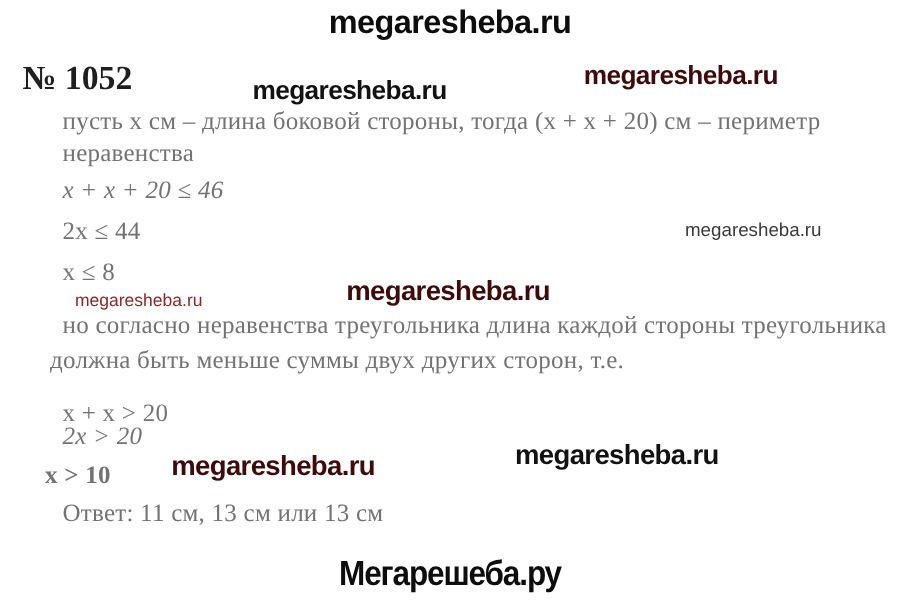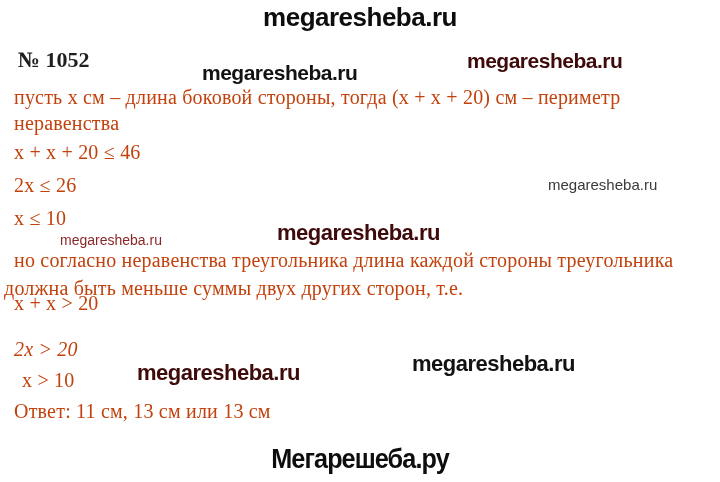--- a/index.html
+++ b/index.html
@@ -16,34 +16,34 @@
     font-weight:bold;font-size:26px;letter-spacing:-0.5px;
   }
   .site-bottom{
     left:0;right:0;top:443px;text-align:center;
     font-family:"Liberation Sans", sans-serif;
     font-weight:bold;font-size:28px;letter-spacing:-1px;
     transform:scaleX(0.9);
   }
   .problem-number{
     left:18px;top:47px;
-    font-weight:bold;font-size:22px;
+    font-weight:bold;font-size:27px;
   }
   
-  .txt{font-size:20px;color:#c2410c;letter-spacing:0.2px;}
+  .txt{font-size:20px;color:#737373;letter-spacing:0.2px;margin-left:36px;}
   .l1{left:14px;top:86px;}
   .l2{left:14px;top:112px;}
-  .e1{left:14px;top:141px;}
+  .e1{left:14px;top:141px;font-style:italic;}
   .e2{left:14px;top:174px;}
   .e3{left:14px;top:207px;}
   .l3{left:14px;top:249px;}
   .l4{left:4px;top:277px;}
-  .e4{left:14px;top:292px;}
+  .e4{left:14px;top:320px;}
   .e5{left:14px;top:338px;font-style:italic;}
-  .e6{left:22px;top:369px;}
+  .e6{left:0;top:369px;font-weight:bold;}
   .ans{left:14px;top:400px;}
   
   .wm{
     font-family:"Liberation Sans", sans-serif;
     font-weight:bold;letter-spacing:-0.5px;
   }
   .wm-midleft {left:202px;top:61px;font-size:21px;}
   .wm-topright{left:467px;top:49px;font-size:21px;}
   .wm-gray    {left:548px;top:176px;font-size:15px;font-weight:normal;letter-spacing:0;}
   .wm-redsmall{left:60px;top:232px;font-size:14px;font-weight:normal;letter-spacing:0;}
@@ -63,22 +63,22 @@
 <div class="abs wm wm-gray" style="color: rgb(58, 58, 58);">megaresheba.ru</div>
 <div class="abs wm wm-redsmall" style="color: rgb(139, 38, 38);">megaresheba.ru</div>
 <div class="abs wm wm-center" style="color: rgb(62, 10, 10);">megaresheba.ru</div>
 <div class="abs wm wm-botleft" style="color: rgb(62, 10, 10);">megaresheba.ru</div>
 <div class="abs wm wm-botright" style="color: rgb(18, 18, 18);">megaresheba.ru</div>
 
 <div class="abs txt l1">пусть х см – длина боковой стороны, тогда (х + х + 20) см – периметр</div>
 <div class="abs txt l2">неравенства</div>
 
 <div class="abs txt e1">х + х + 20 ≤ 46</div>
-<div class="abs txt e2">2х ≤ 26</div>
-<div class="abs txt e3">х ≤ 10</div>
+<div class="abs txt e2">2х ≤ 44</div>
+<div class="abs txt e3">х ≤ 8</div>
 
 <div class="abs txt l3">но согласно неравенства треугольника длина каждой стороны треугольника</div>
 <div class="abs txt l4">должна быть меньше суммы двух других сторон, т.е.</div>
 
 <div class="abs txt e4">х + х &gt; 20</div>
 <div class="abs txt e5">2х &gt; 20</div>
 <div class="abs txt e6">х &gt; 10</div>
 
 <div class="abs txt ans">Ответ: 11 см, 13 см или 13 см</div>
 

